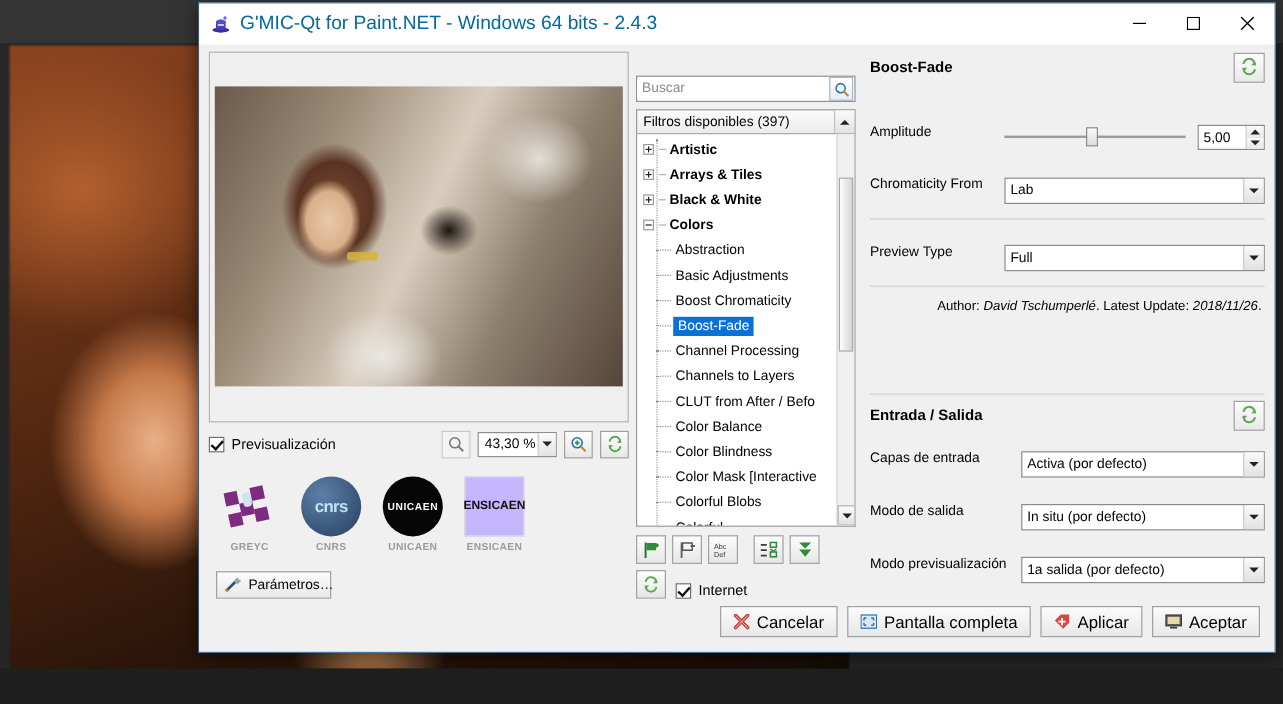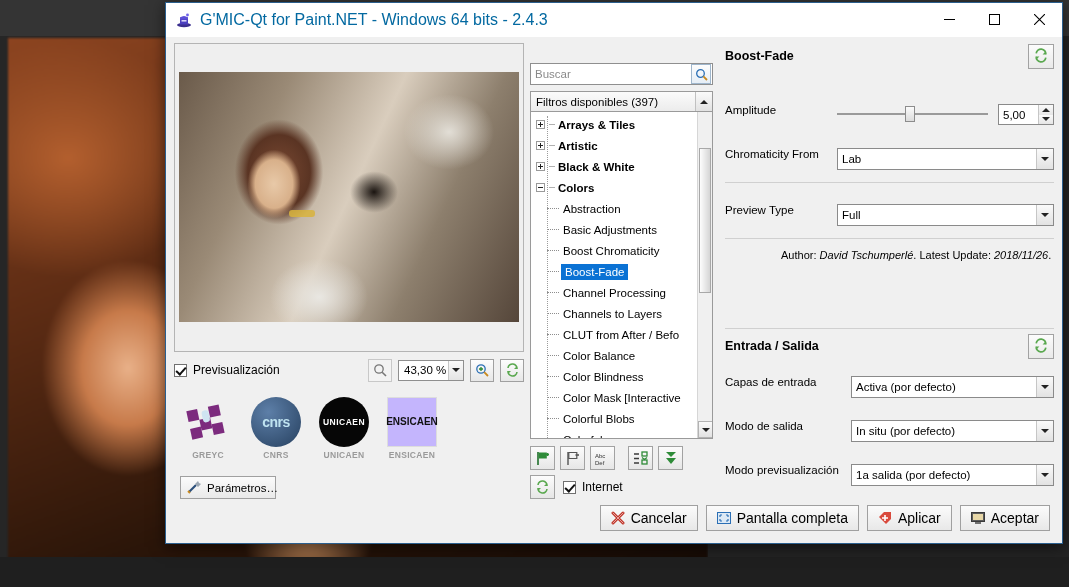--- a/index.html
+++ b/index.html
@@ -212,21 +212,21 @@
   #tree-thumb {
     position: absolute; left: 1px; top: 36px; width: 12px; height: 145px;
     background: linear-gradient(90deg,#fdfdfd,#d5d5d5); border: 1px solid #a8a8a8;
   }
   #scroll-down-btn {
     position: absolute; left: 0; bottom: 0; width: 15px; height: 17px;
     background: linear-gradient(#fafafa,#e2e2e2); border: 1px solid #b3b3b3;
     display: flex; align-items: center; justify-content: center;
   }
   #tree-toolbar { display: flex; align-items: center; gap: 5px; margin-top: 7px; }
-  #tree-toolbar2 { display: flex; align-items: center; gap: 8px; margin-top: 5px; }
+  #tree-toolbar2 { display: flex; align-items: flex-end; gap: 8px; margin-top: 5px; }
   .tb {
     width: 25px; height: 24px; border: 1px solid #a2a2a2;
     background: linear-gradient(#fcfcfc, #e6e6e6);
     display: flex; align-items: center; justify-content: center;
   }
 
   
   #right-col { flex: 1 1 auto; display: flex; flex-direction: column; padding-left: 6px; }
   .sec-head { display: flex; align-items: center; height: 26px; }
   .sec-head .t { font-weight: bold; font-size: 12.5px; flex: 1 1 auto; }
@@ -451,26 +451,26 @@
           </div>
       </div>
 
       <div id="tree-wrap">
         <div id="tree">
           <div id="tree-vline"></div>
 
           <div class="node cat">
             <span class="expander plus"></span>
             <span class="dash"></span>
-            <span class="label">Arrays &amp; Tiles</span>
+            <span class="label">Artistic</span>
           </div>
           <div class="node cat">
             <span class="expander plus"></span>
             <span class="dash"></span>
-            <span class="label">Artistic</span>
+            <span class="label">Arrays &amp; Tiles</span>
           </div>
           <div class="node cat">
             <span class="expander plus"></span>
             <span class="dash"></span>
             <span class="label">Black &amp; White</span>
           </div>
           <div class="node cat">
             <span class="expander"></span>
             <span class="dash"></span>
             <span class="label">Colors</span>

